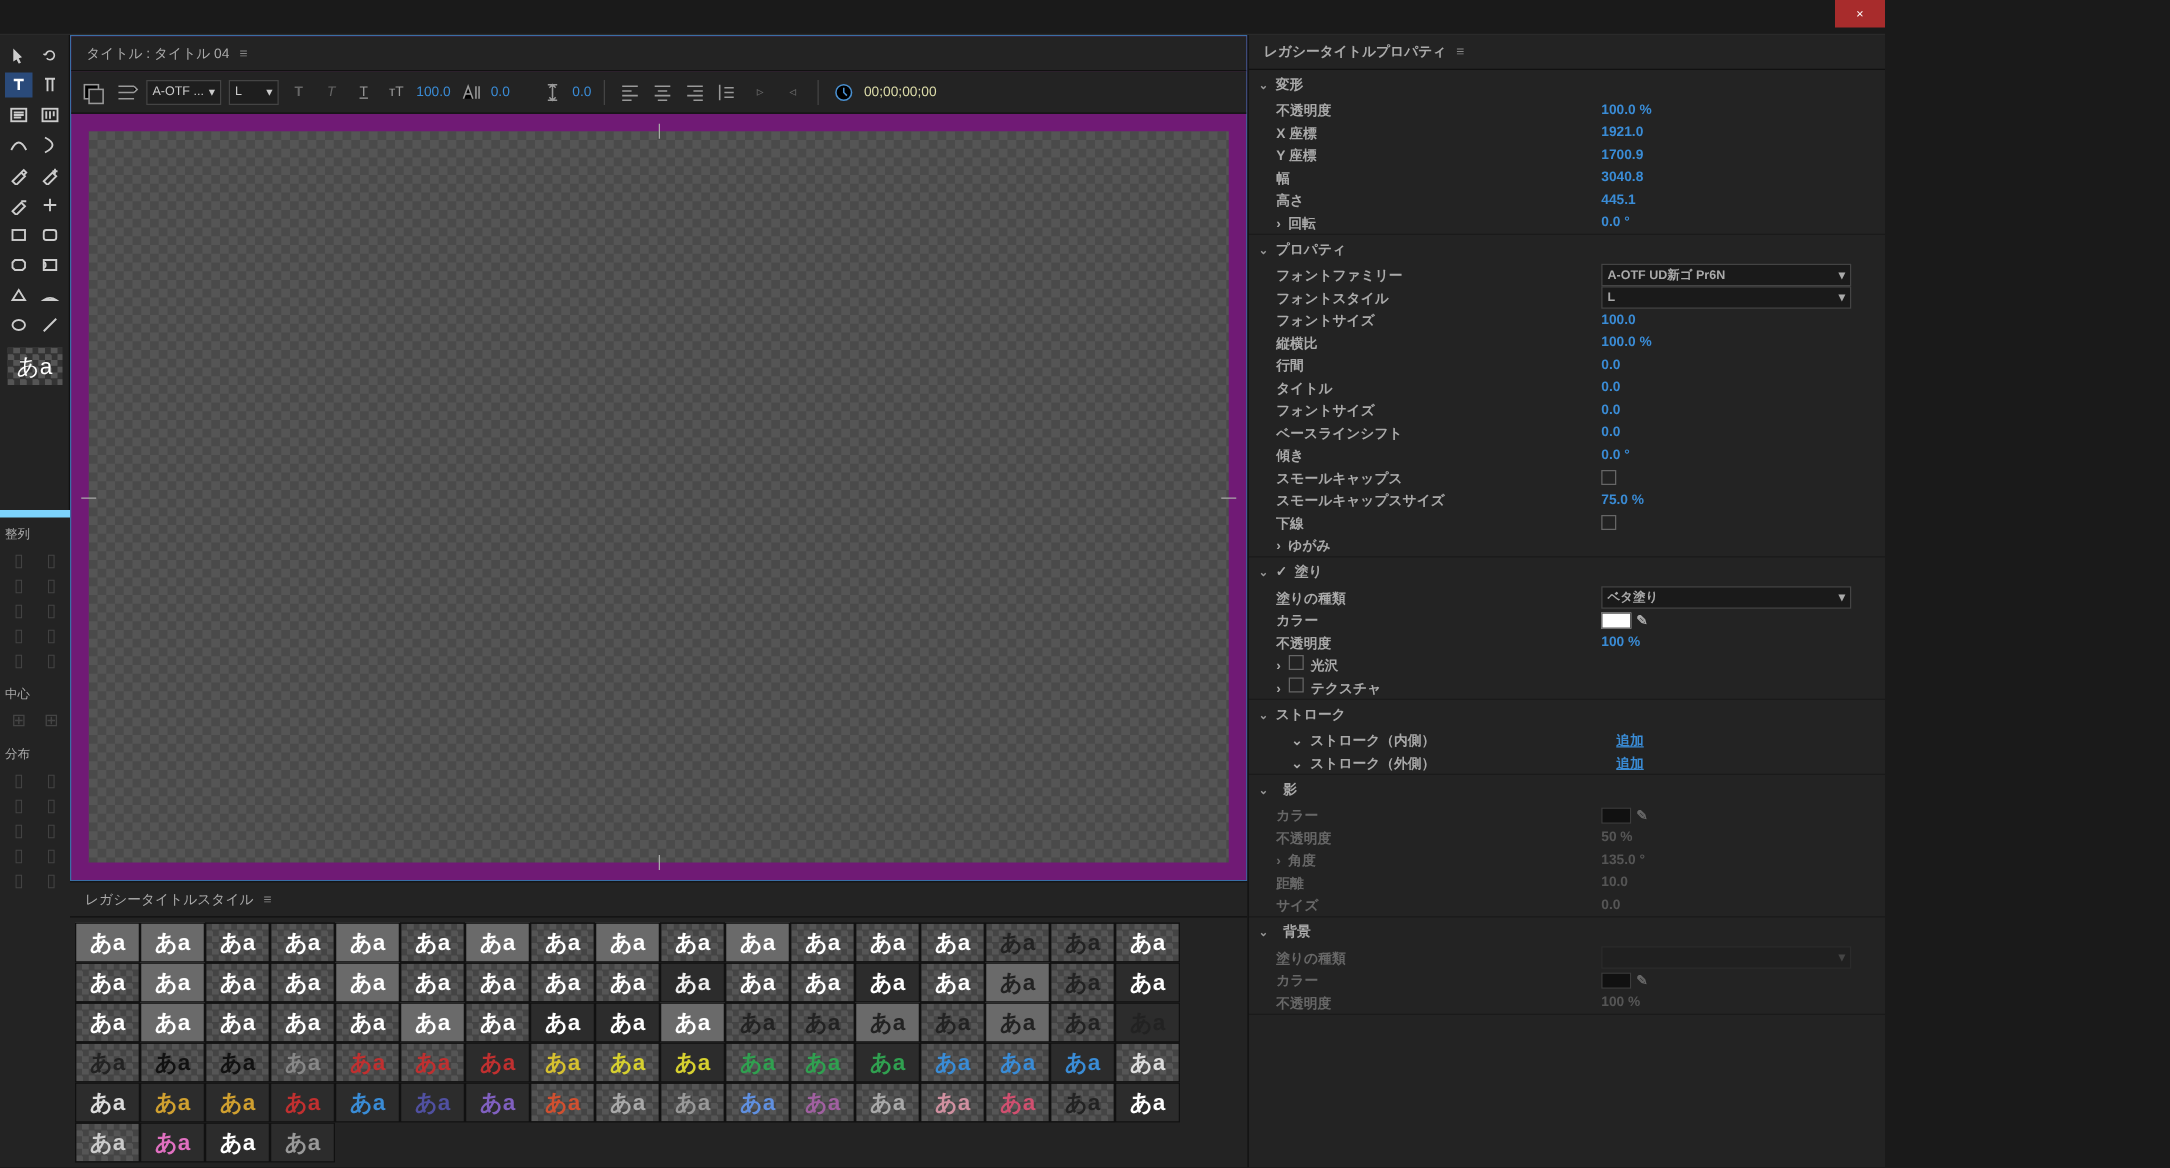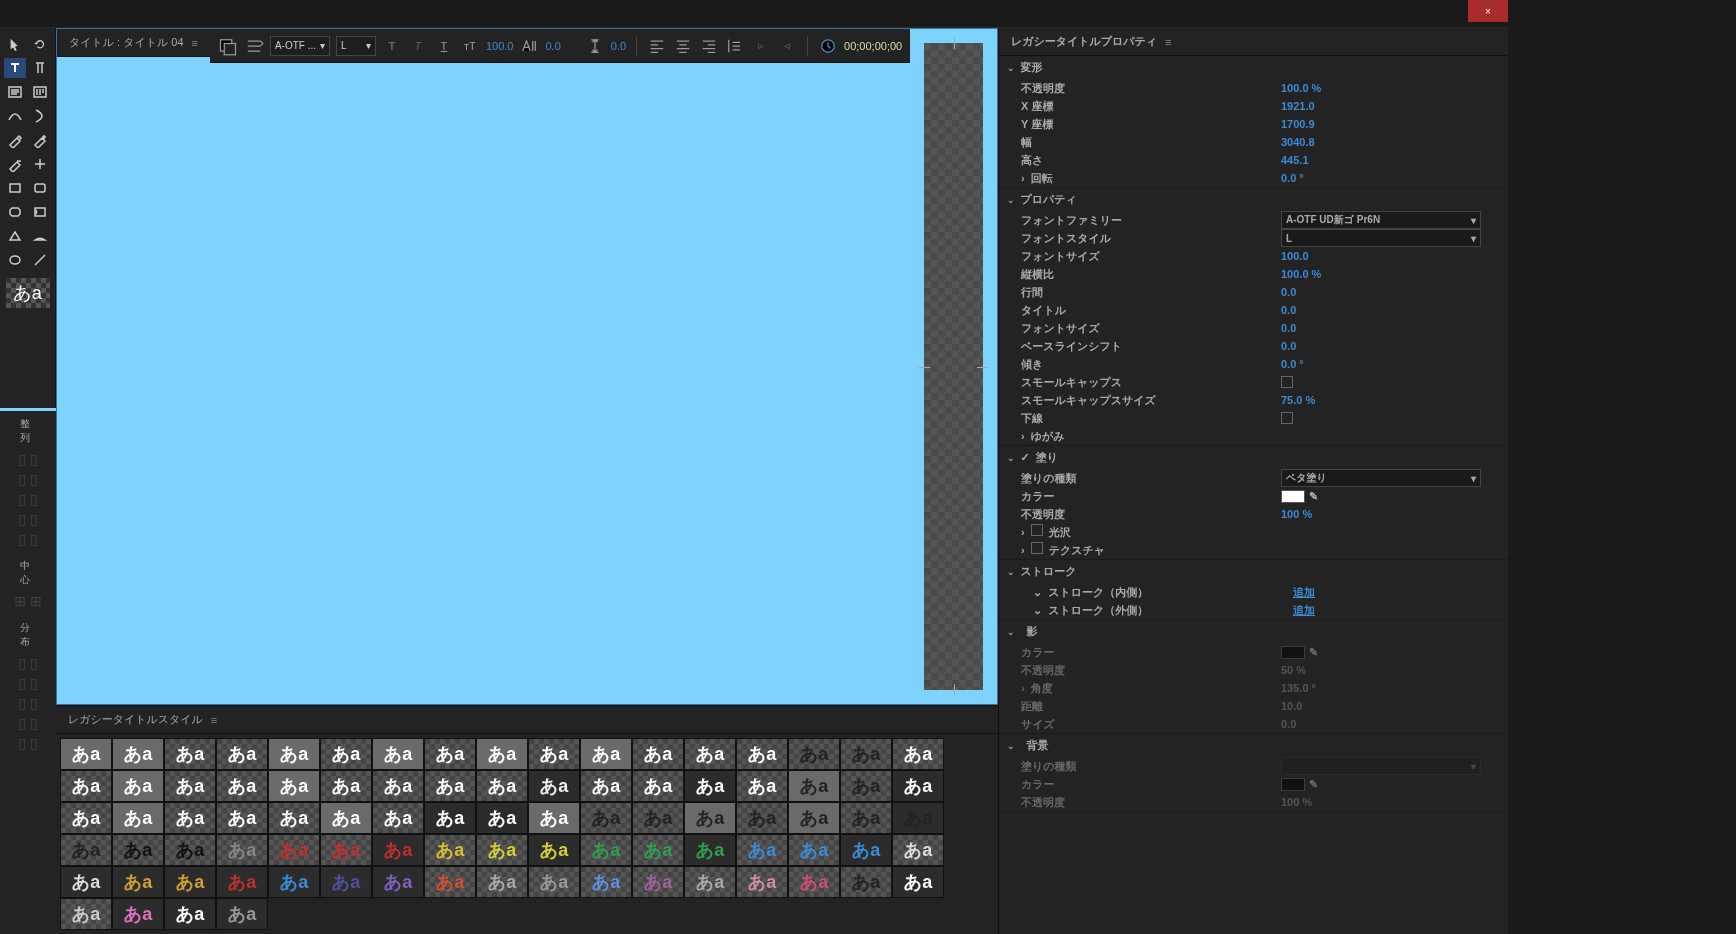--- a/index.html
+++ b/index.html
@@ -7,28 +7,28 @@
 .app { display: flex; flex-direction: column; height: 934px; width: 1508px; }
 .titlebar { height: 28px; background: #1a1a1a; border-bottom: 1px solid #2a2a2a; display: flex; justify-content: flex-end; }
 .titlebar-close { width: 40px; height: 22px; background: #a82c2c; display: flex; align-items: center; justify-content: center; color: #fff; font-size: 10px; }
 .main { display: flex; flex: 1; min-height: 0; }
 .toolbox { width: 56px; background: #232323; border-right: 1px solid #111; display: flex; flex-direction: column; padding: 6px 4px; gap: 4px; }
 .tool-row { display: flex; gap: 4px; justify-content: center; }
 .tool-btn { width: 22px; height: 20px; display: flex; align-items: center; justify-content: center; color: #ccc; font-size: 14px; cursor: pointer; }
 .tool-btn.active { background: #2a4a7a; }
 .tool-btn svg { width: 16px; height: 16px; fill: none; stroke: #ccc; stroke-width: 1.5; }
 .style-preview { width: 44px; height: 30px; background: repeating-conic-gradient(#555 0 25%, #333 0 50%) 0 0/10px 10px; display: flex; align-items: center; justify-content: center; font-size: 18px; color: #fff; margin: 4px auto; }
-.align-panel { width: 56px; background: #232323; border-top: 3px solid #7dd3fc; padding: 6px 20px; }
+.align-panel { width: 56px; background: #232323; border-top: 6px solid #7dd3fc; padding: 6px 4px; }
 .align-panel .hdr { font-size: 10px; color: #aaa; margin-bottom: 4px; }
 .align-panel .tool-btn { color: #444; }
 
 .center { flex: 1; display: flex; flex-direction: column; min-width: 0; }
 .panel-tab { height: 28px; background: #232323; border-bottom: 1px solid #111; display: flex; align-items: center; padding: 0 12px; gap: 8px; font-size: 11px; }
 .panel-tab .menu-icon { color: #888; }
-.center-main { border: 1px solid #3a6ea5; flex: 1; display: flex; flex-direction: row; background: #7dd3fc; min-height: 0; }
+.center-main { border: 1px solid #3a6ea5; flex: 1; display: flex; flex-direction: column; background: #701a75; min-height: 0; }
 
 .toolbar { height: 34px; background: #232323; border-bottom: 1px solid #111; display: flex; align-items: center; padding: 0 8px; gap: 6px; font-size: 11px; }
 .toolbar .btn { width: 20px; height: 20px; display: flex; align-items: center; justify-content: center; color: #999; cursor: pointer; }
 .toolbar .select { background: #1e1e1e; border: 1px solid #444; height: 20px; padding: 0 4px; color: #ccc; font-size: 10px; min-width: 60px; display: flex; align-items: center; justify-content: space-between; }
 .toolbar .select.short { min-width: 40px; }
 .toolbar .sep { width: 1px; height: 20px; background: #444; margin: 0 4px; }
 .toolbar .val { color: #3a8cd6; font-size: 11px; }
 .toolbar .timecode { color: #ddddaa; }
 
 .canvas-area { flex: 1; background: repeating-conic-gradient(#4a4a4a 0 25%, #555 0 50%) 0 0/14px 14px; position: relative; margin: 14px; min-height: 0; }

